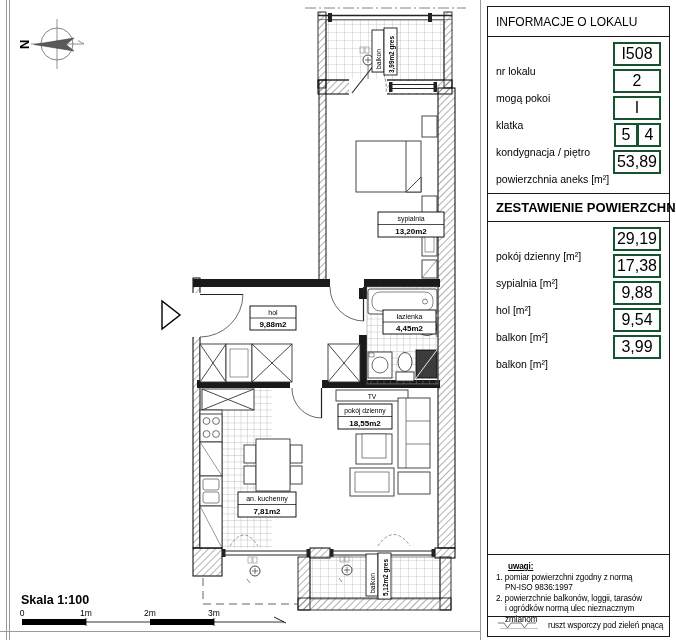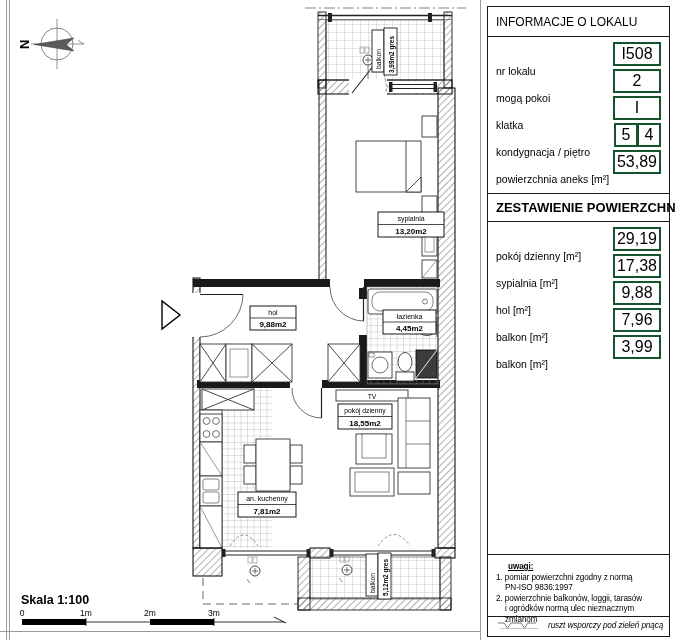--- a/index.html
+++ b/index.html
@@ -40,21 +40,21 @@
     position:absolute;left:0;right:0;top:547px;bottom:0;
     border-top:1px solid #1a1a1a;font-size:8.2px;line-height:10.5px;
     letter-spacing:-0.1px;
   }
   .notes-inner{padding:7px 6px 4px 8px;}
   .notes .head{text-decoration:underline;font-weight:bold;margin-left:12px;}
   .notes .indent{padding-left:9px;}
   .legend-row{
     position:absolute;left:0;right:0;bottom:0;height:20px;
     border-top:1px solid #1a1a1a;display:flex;align-items:center;
-    padding:0 6px 0 10px;box-sizing:border-box;font-style:italic;
+    padding:0 6px 0 10px;box-sizing:border-box;
   }
   .legend-row .sym{flex:0 0 auto;margin-right:8px;}
   .legend-row .txt{flex:1;text-align:right;font-size:8.2px;white-space:nowrap;}
   svg text{fill:#000;}
 </style>
 </head>
 <body>
 
 <div class="frame" style="left:6px;top:0;width:1px;height:640px;"></div>
 <div class="frame" style="left:9px;top:0;width:1px;height:640px;"></div>
@@ -380,21 +380,21 @@
     <div class="row">
       <span class="lab">sypialnia [m²]</span>
       <span class="val-box">17,38</span>
     </div>
     <div class="row">
       <span class="lab">hol [m²]</span>
       <span class="val-box">9,88</span>
     </div>
     <div class="row">
       <span class="lab">balkon [m²]</span>
-      <span class="val-box">7,96</span>
+      <span class="val-box">9,54</span>
     </div>
     <div class="row">
       <span class="lab">balkon [m²]</span>
       <span class="val-box">3,99</span>
     </div>
   </div>
 
   <div class="notes">
     <div class="notes-inner">
       <div class="head">uwagi:</div>

